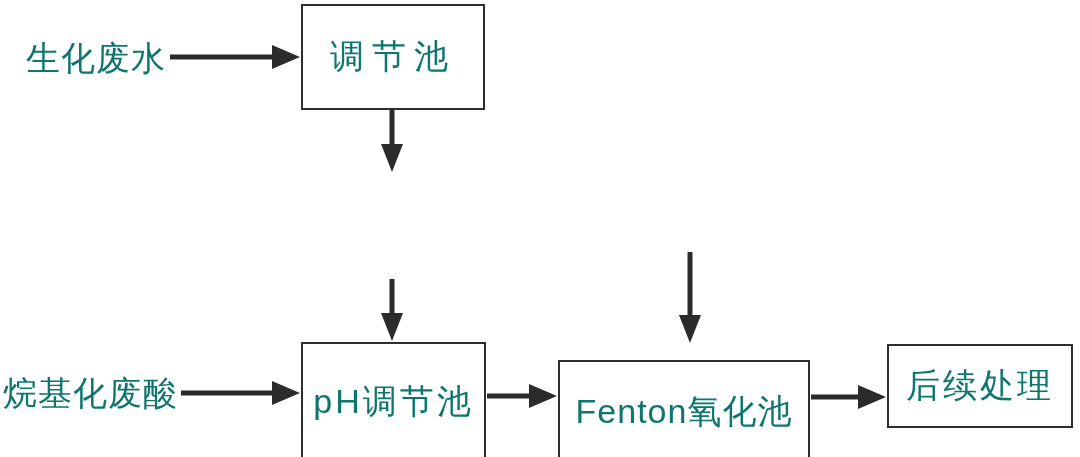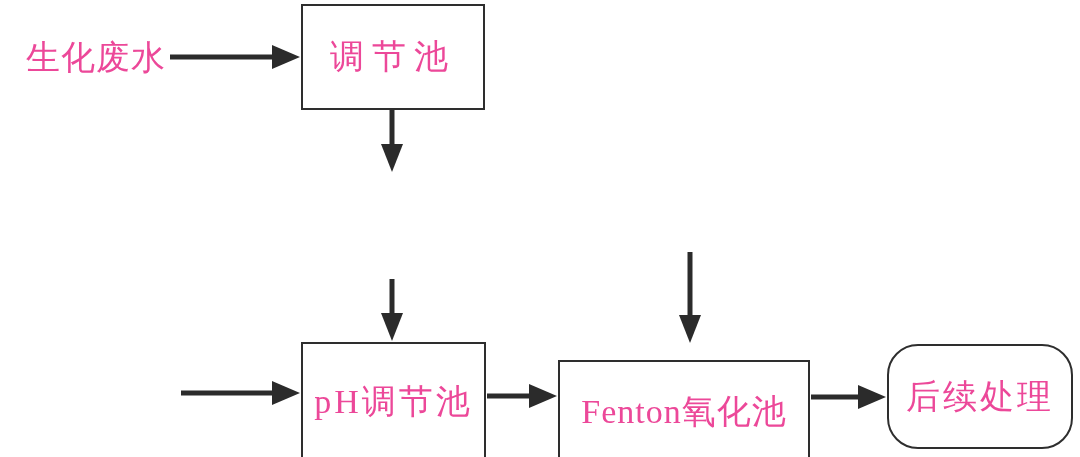--- a/index.html
+++ b/index.html
@@ -1,22 +1,22 @@
 <!DOCTYPE html>
 <html><head>
 <meta charset="utf-8">
 <style>
   html, body { margin: 0; padding: 0; background: #ffffff; }
   .canvas {
     position: relative;
     width: 1080px;
     height: 457px;
     background: #ffffff;
-    font-family: Liberation Serif, serif;
-    color: #ec4899;
+    font-family: Liberation Sans, sans-serif;
+    color: #0f766e;
     overflow: hidden;
   }
   .arrows-layer {
     position: absolute;
     left: 0; top: 0;
     width: 1080px; height: 457px;
   }
   .node {
     position: absolute;
     box-sizing: border-box;
@@ -26,21 +26,21 @@
     align-items: center;
     justify-content: center;
     font-size: 34px;
     letter-spacing: 3px;
     white-space: nowrap;
   }
   .node-regulation       { left: 301px; top: 4px;   width: 184px; height: 106px; letter-spacing: 8px; text-align: right; }
   .node-filtration       { left: 301px; top: 173px; width: 186px; height: 105px; }
   .node-ph               { left: 301px; top: 342px; width: 185px; height: 120px; }
   .node-fenton           { left: 558px; top: 344px; width: 252px; height: 104px; letter-spacing: 1px; margin-top: 16px; }
-  .node-subsequent       { left: 887px; top: 344px; width: 186px; height: 105px; border-radius: 31px; }
+  .node-subsequent       { left: 887px; top: 344px; width: 186px; height: 84px; }
   .flow-label {
     position: absolute;
     font-size: 34px;
     letter-spacing: 1px;
     white-space: nowrap;
     line-height: 40px;
   }
   .label-biochemical { left: 26px; top: 38px; }
   .label-acid        { left: 3px;  top: 373px; }
   .label-chem        { left: 593px; top: 206px; font-size: 37px; letter-spacing: 0; }
@@ -89,20 +89,21 @@
     </g>
 
     <g>
       <line x1="811" y1="397" x2="862" y2="397" stroke="#2b2b2b" stroke-width="5"></line>
       <polygon points="886,397 858,385 858,409" fill="#2b2b2b"></polygon>
     </g>
   </svg>
 
   <div class="flow-label label-biochemical">生化废水</div>
 
+  <div class="flow-label label-acid">烷基化废酸</div>
 
 
   <div class="node node-regulation">调节池</div>
 
 
   <div class="node node-ph">pH调节池</div>
 
   <div class="node node-fenton">Fenton氧化池</div>
 
   <div class="node node-subsequent">后续处理</div>

